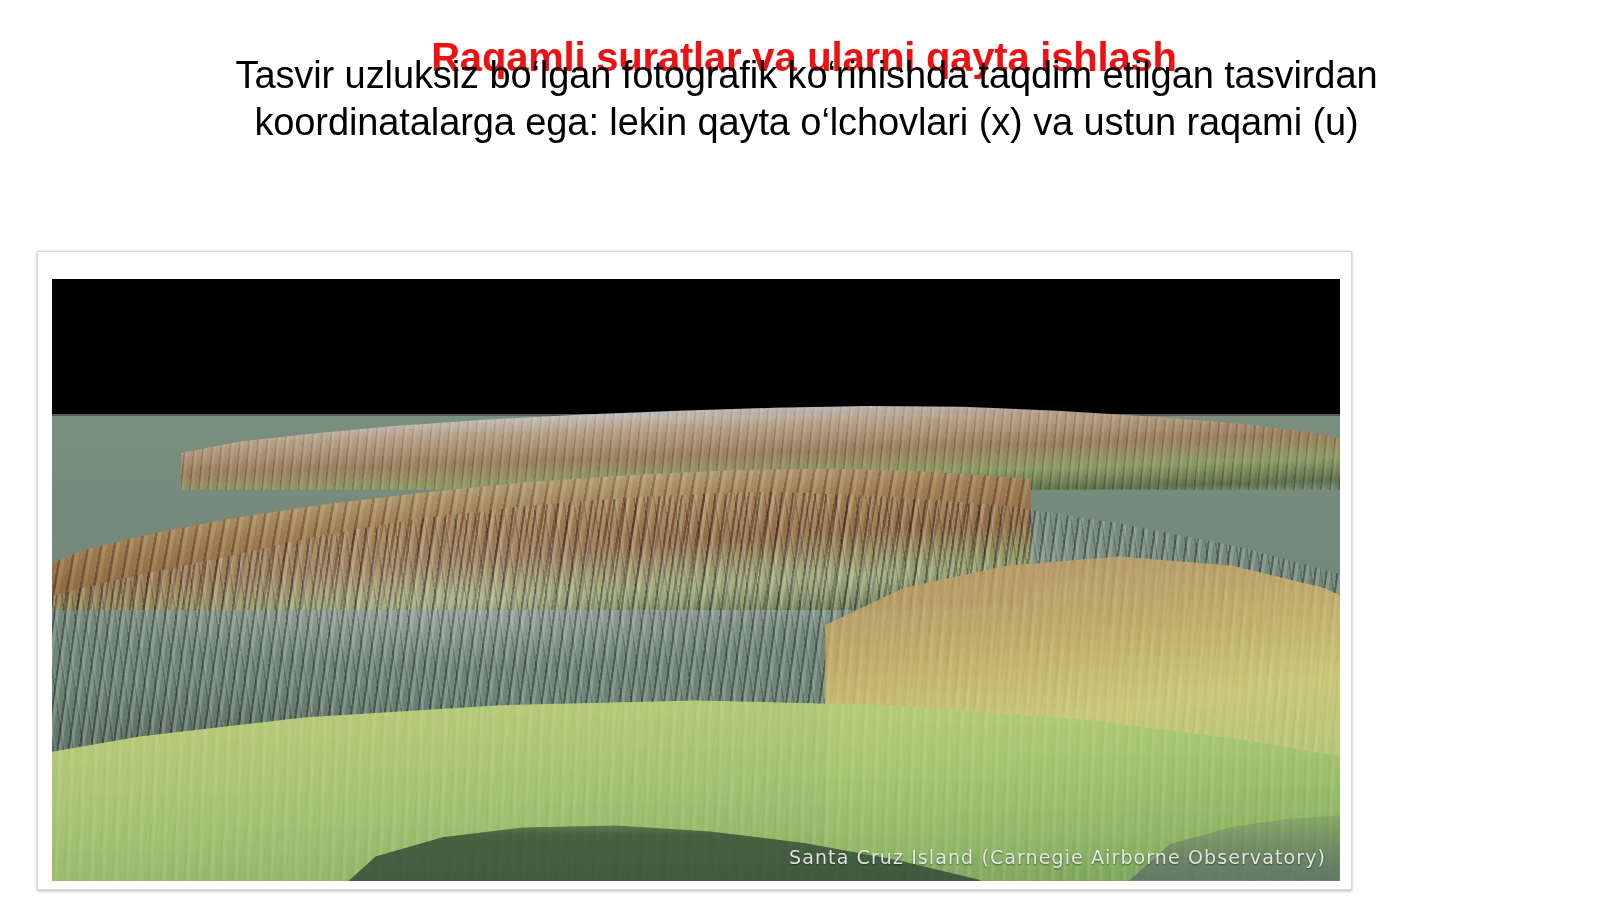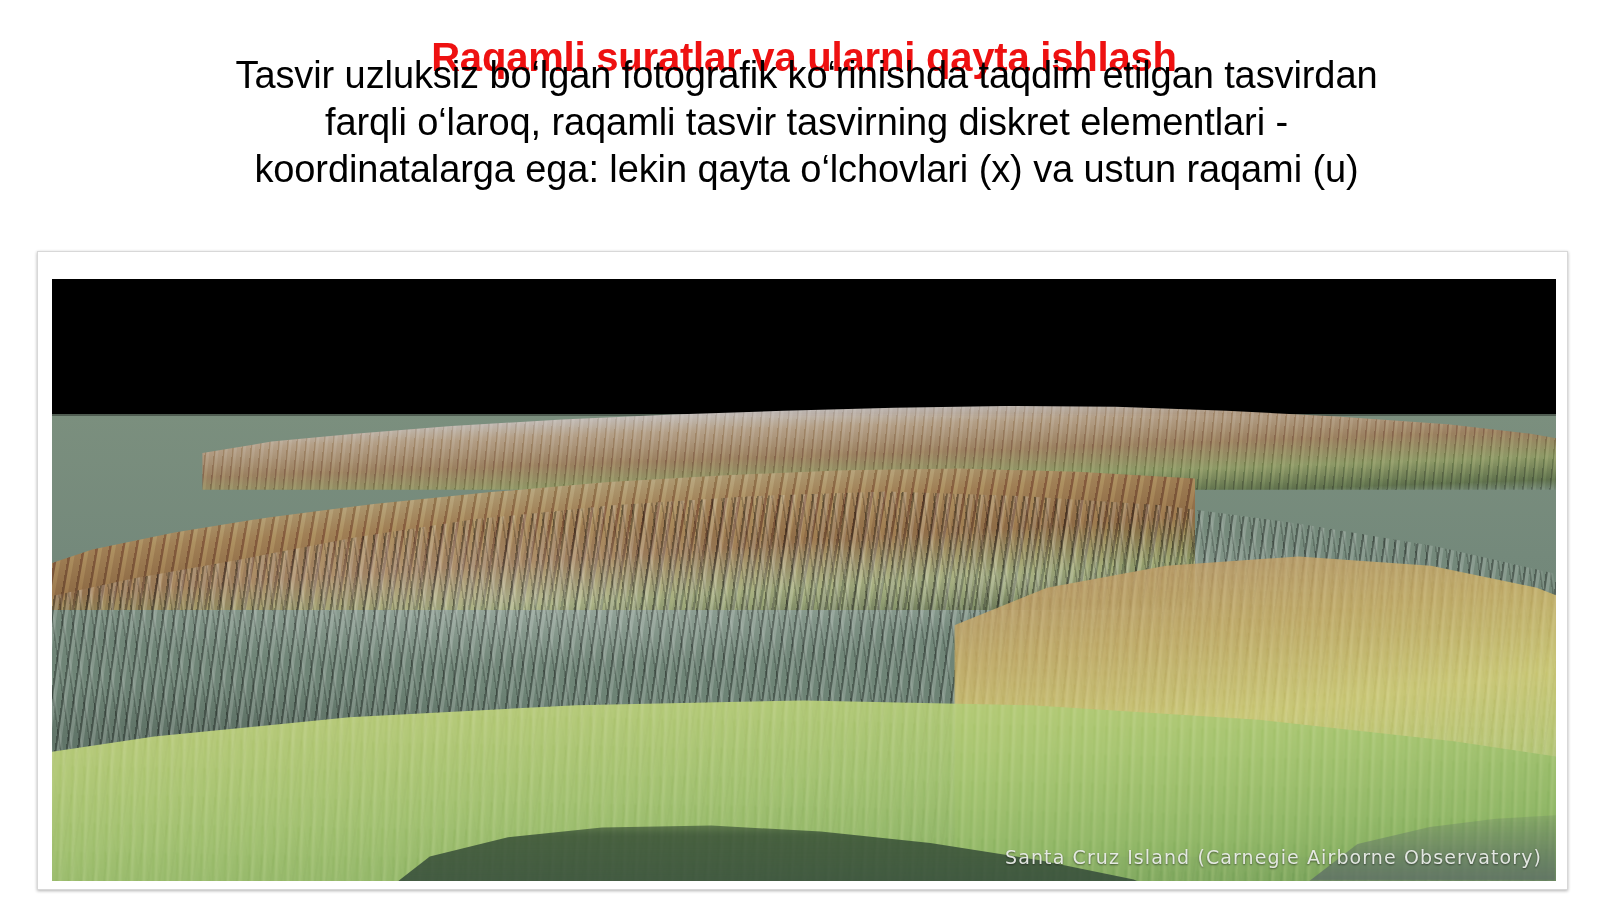--- a/index.html
+++ b/index.html
@@ -48,21 +48,21 @@
     color: #000000;
     letter-spacing: -0.1px;
   }
   .body-line { white-space: nowrap; display: block; }
 
   
   .figure-frame {
     position: absolute;
     left: 37px;
     top: 251px;
-    width: 1531px;
+    width: 1315px;
     height: 639px;
     background: #ffffff;
     border: 1px solid #d8d8d8;
     box-shadow: 0 1px 3px rgba(0,0,0,0.30);
     box-sizing: border-box;
     padding: 27px 11px 8px 14px;
   }
   .figure-inner {
     position: relative;
     width: 100%;
@@ -329,21 +329,20 @@
 </style>
 </head>
 <body>
 
 <div class="slide">
 
   <h1 class="slide-title">Raqamli suratlar va ularni qayta ishlash</h1>
 
   <div class="slide-body">
     <span class="body-line">Tasvir uzluksiz bo‘lgan fotografik ko‘rinishda taqdim etilgan tasvirdan</span>
-    <span class="body-line">farqli o‘laroq, raqamli tasvir tasvirning diskret elementlari -</span>
     <span class="body-line">koordinatalarga ega: lekin qayta o‘lchovlari (x) va ustun raqami (u)</span>
   </div>
 
   <div class="figure-frame">
     <div class="figure-inner">
 
       <div class="sky"></div>
       <div class="sea"></div>
 
       <div class="ridge-far">

